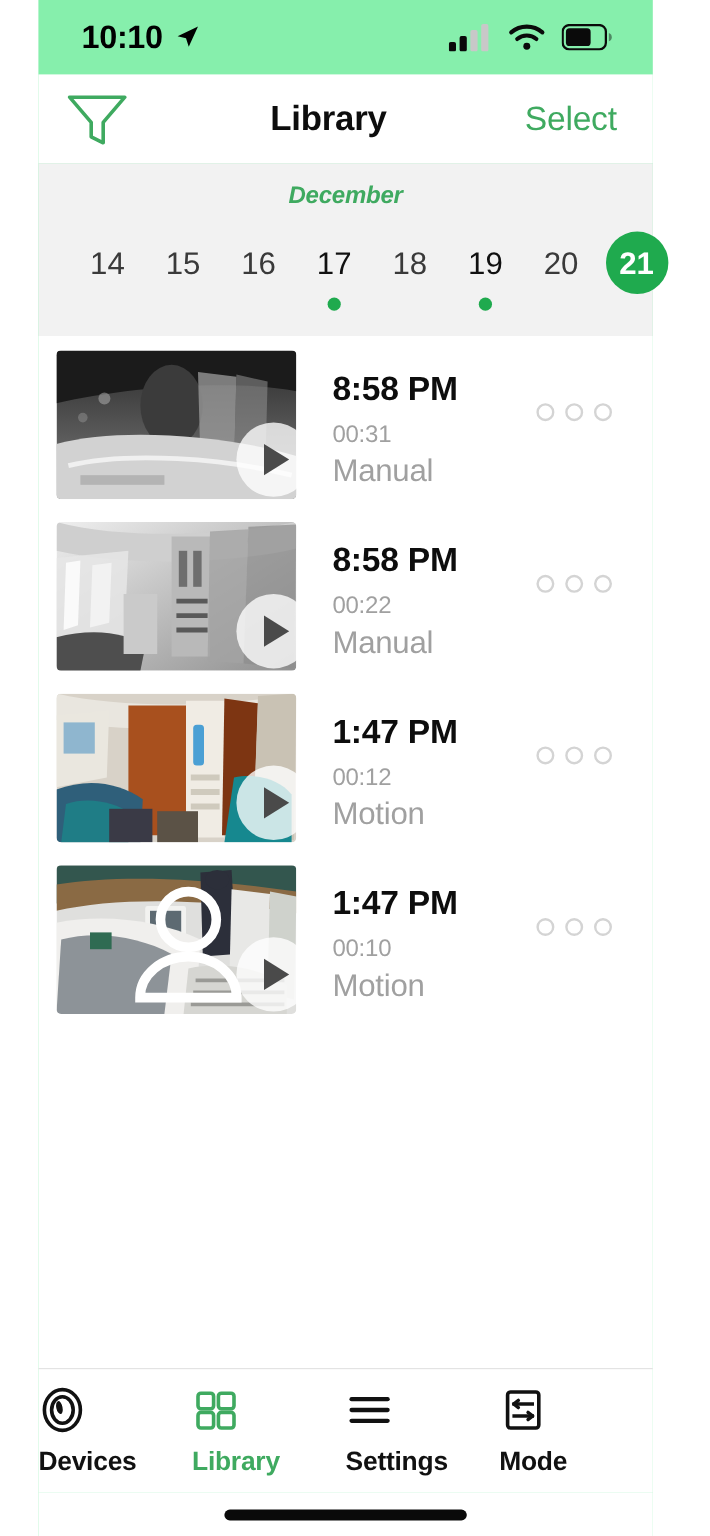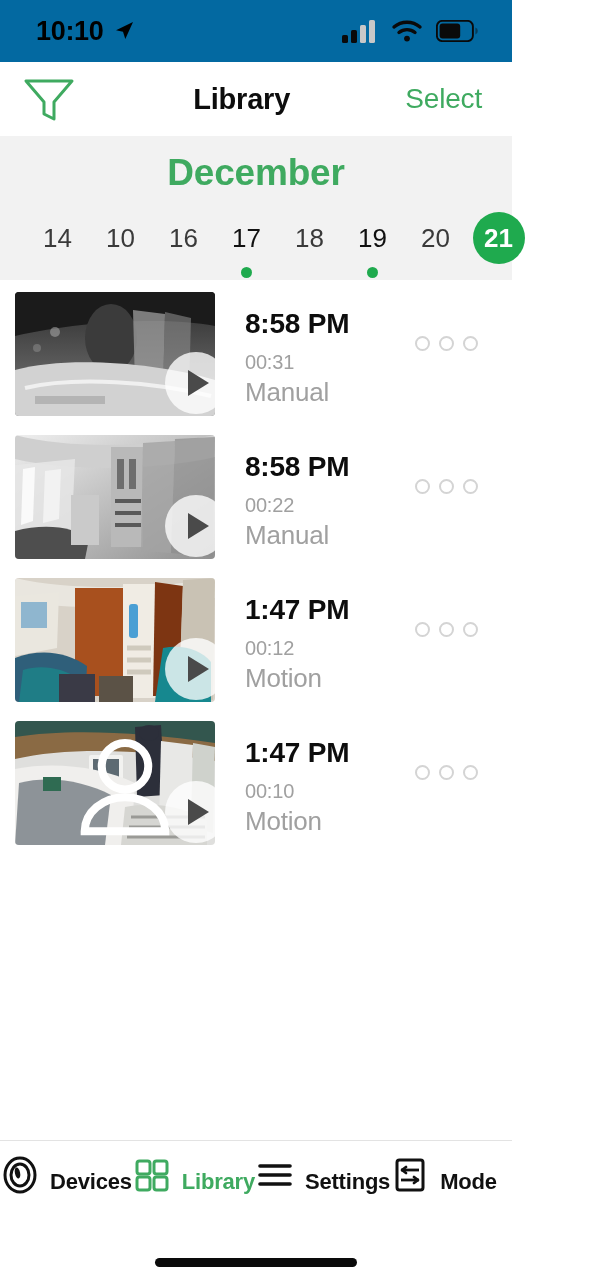--- a/index.html
+++ b/index.html
@@ -3,21 +3,21 @@
 <meta charset="utf-8">
 <style>
   * { margin:0; padding:0; box-sizing:border-box; }
   html, body {
     width:592px; height:1280px;
     background:#ffffff;
     font-family:"Liberation Sans", sans-serif;
     -webkit-font-smoothing:antialiased;
     overflow:hidden;
   }
-  .phone { position:relative; width:512px; height:1280px; background:#0369a1; display:flex; flex-direction:column; }
+  .phone { position:relative; width:512px; height:1280px; background:#86efac; display:flex; flex-direction:column;margin-left:32px; }
 
   
   .statusbar {
     height:62px; flex:0 0 62px;
     display:flex; align-items:center; justify-content:space-between;
     padding:0 34px 0 36px;
   }
   .sb-left { display:flex; align-items:center; gap:9px; }
   .sb-time { font-size:27px; font-weight:bold; color:#000; letter-spacing:-0.3px; }
   .sb-right { display:flex; align-items:center; gap:13px; }
@@ -33,21 +33,21 @@
   .nav-title { font-size:29px; font-weight:bold; color:#0d0d0d; letter-spacing:-0.2px; }
   .nav-select { font-size:28px; color:#3faa60; letter-spacing:-0.2px; }
   .funnel { width:56px; height:48px; display:flex; align-items:center; }
 
   
   .datestrip {
     background:#f2f2f2; flex:0 0 144px;
     display:flex; flex-direction:column; align-items:stretch;
     padding-top:16px;
   }
-  .month { text-align:center; font-size:37px; font-weight:bold; color:#3faa60; letter-spacing:-0.2px; }
+  .month { text-align:center; font-size:20px; font-weight:bold; color:#3faa60; letter-spacing:-0.2px;font-style:italic; }
   .days { display:flex; align-items:flex-start; margin-top:18px; padding-left:26px; }
   .day {
     width:63px; flex:0 0 63px;
     display:flex; flex-direction:column; align-items:center;
   }
   .day-num {
     font-size:26px; color:#3a3a3a; line-height:40px;
     width:52px; height:52px; display:flex; align-items:center; justify-content:center;
     border-radius:50%;
   }
@@ -96,21 +96,21 @@
     width:15px; height:15px; border-radius:50%;
     border:2px solid #d4d4d4; background:transparent;
   }
 
   
   .tabbar {
     flex:0 0 104px; border-top:1px solid #e3e3e3;
     display:flex; align-items:flex-start; background:#fff;
     padding-top:14px;
   }
-  .tab { flex:1; display:flex; flex-direction:row; align-items:flex-end; gap:10px; }
+  .tab { flex:1; display:flex; flex-direction:column; align-items:flex-start; gap:10px; }
   .tab-icon { height:40px; display:flex; align-items:center; justify-content:center; }
   .tab-label { font-size:22px; font-weight:bold; color:#111; letter-spacing:-0.2px; }
   .tab.active .tab-label { color:#3faa60; }
 
   .home-indicator {
     flex:0 0 36px; display:flex; align-items:center; justify-content:center;
     background:#fff;
   }
   .home-bar { width:202px; height:9px; border-radius:5px; background:#0a0a0a; }
 </style>
@@ -158,21 +158,21 @@
 
   <div class="datestrip">
     <div class="month">December</div>
     <div class="days">
 
       <div class="day">
         <div class="day-num">14</div>
         <div class="day-dot hidden"></div>
       </div>
       <div class="day">
-        <div class="day-num">10</div>
+        <div class="day-num">15</div>
         <div class="day-dot hidden"></div>
       </div>
       <div class="day">
         <div class="day-num">16</div>
         <div class="day-dot hidden"></div>
       </div>
       <div class="day has-events">
         <div class="day-num">17</div>
         <div class="day-dot"></div>
       </div>

